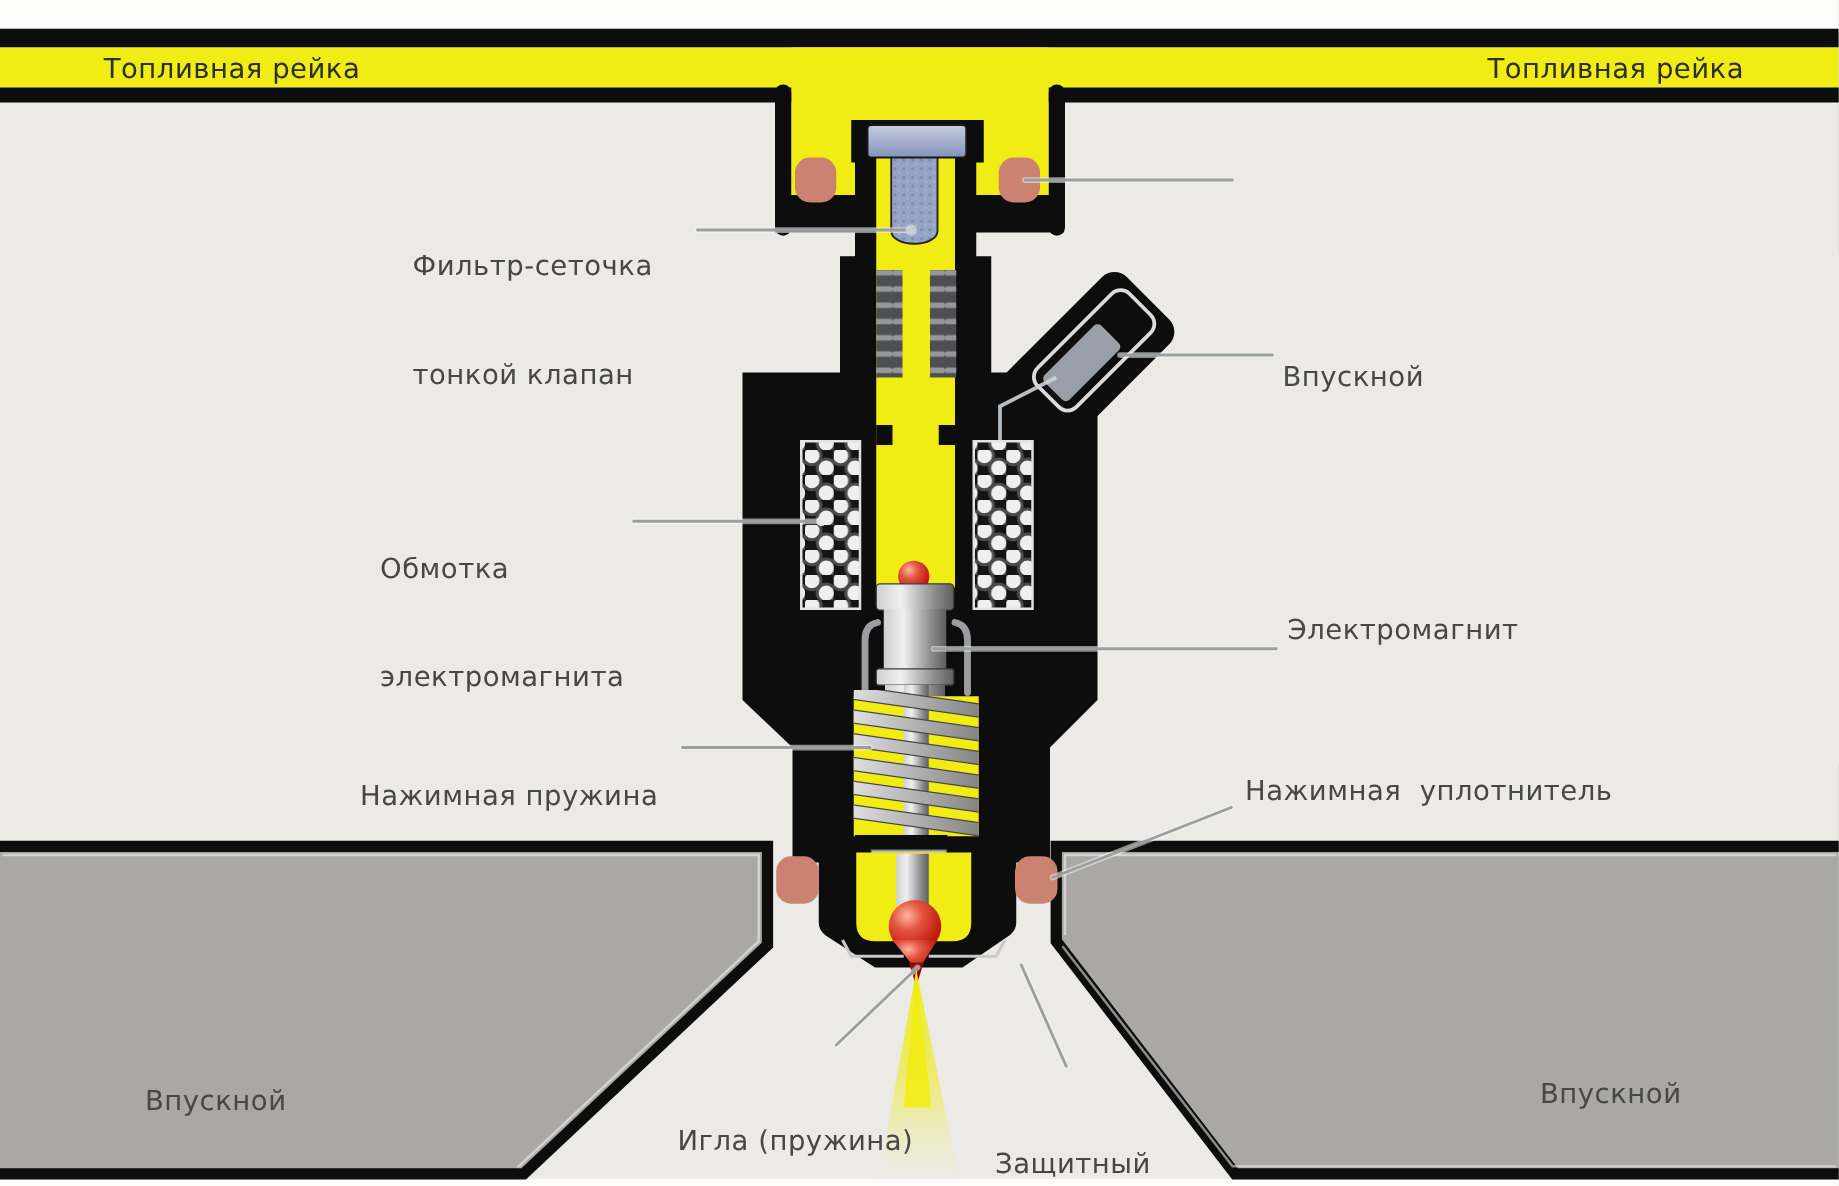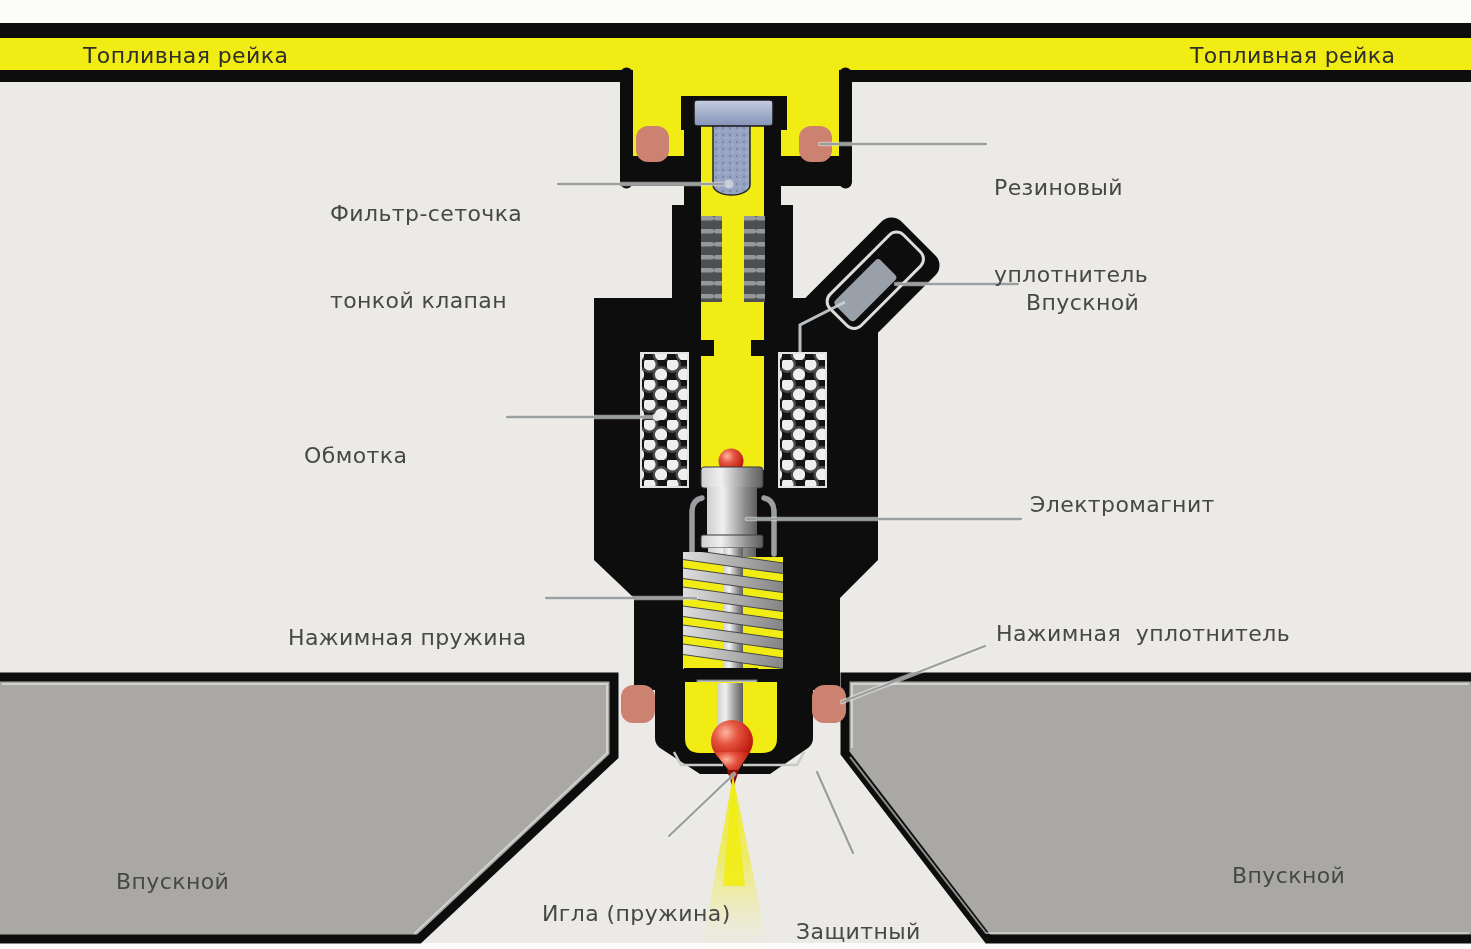--- a/index.html
+++ b/index.html
@@ -194,29 +194,26 @@
 </svg>
 
 <div class="lbl on-yellow" style="left:83px;top:41px;">Топливная рейка</div>
 <div class="lbl on-yellow" style="left:1190px;top:41px;">Топливная рейка</div>
 
 <div class="lbl ra" style="left:330px;top:141px;width:212px;">
   <span class="line">Фильтр-сеточка</span>
   <span class="line">тонкой клапан</span>
 </div>
 
-<div class="lbl" style="left:994px;top:115px;">
-  <span class="line">Резиновый</span>
-  <span class="line">уплотнитель</span>
-</div>
 
 <div class="lbl" style="left:1026px;top:288px;">Впускной</div>
 
 <div class="lbl" style="left:304px;top:383px;">
   <span class="line">Обмотка</span>
+  <span class="line">электромагнита</span>
 </div>
 
 <div class="lbl" style="left:1030px;top:490px;">Электромагнит</div>
 
 <div class="lbl" style="left:288px;top:575px;margin-top:48px;">Нажимная пружина</div>
 
 <div class="lbl" style="left:996px;top:619px;">Нажимная  уплотнитель</div>
 
 <div class="lbl" style="left:116px;top:809px;">
   <span class="line">Впускной</span>

